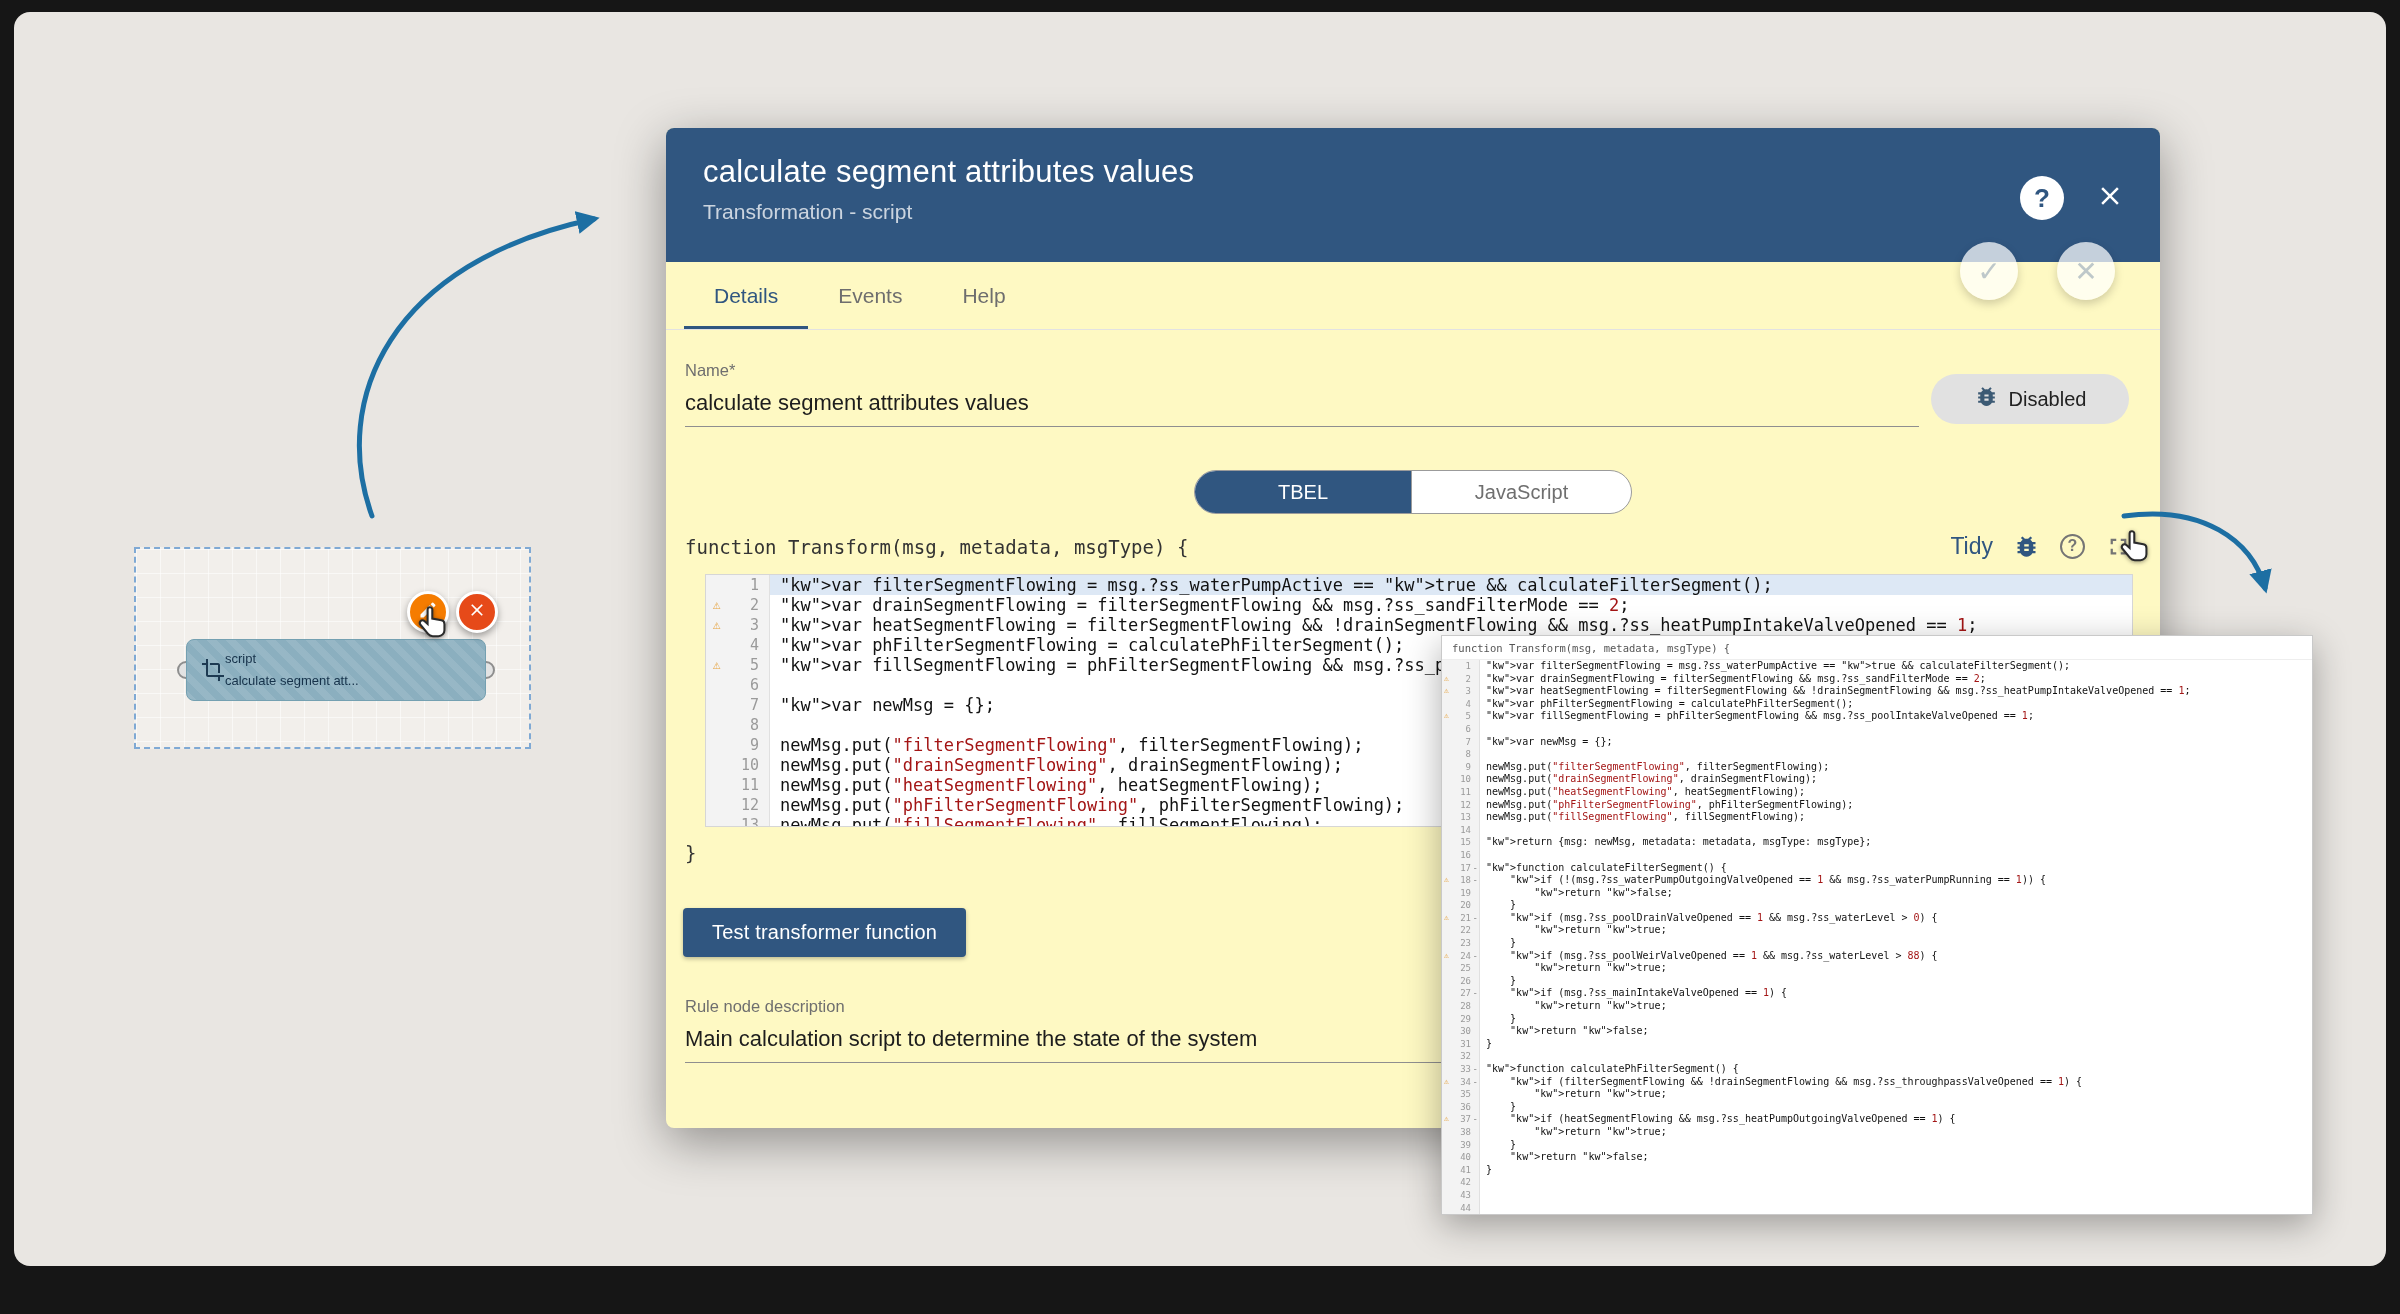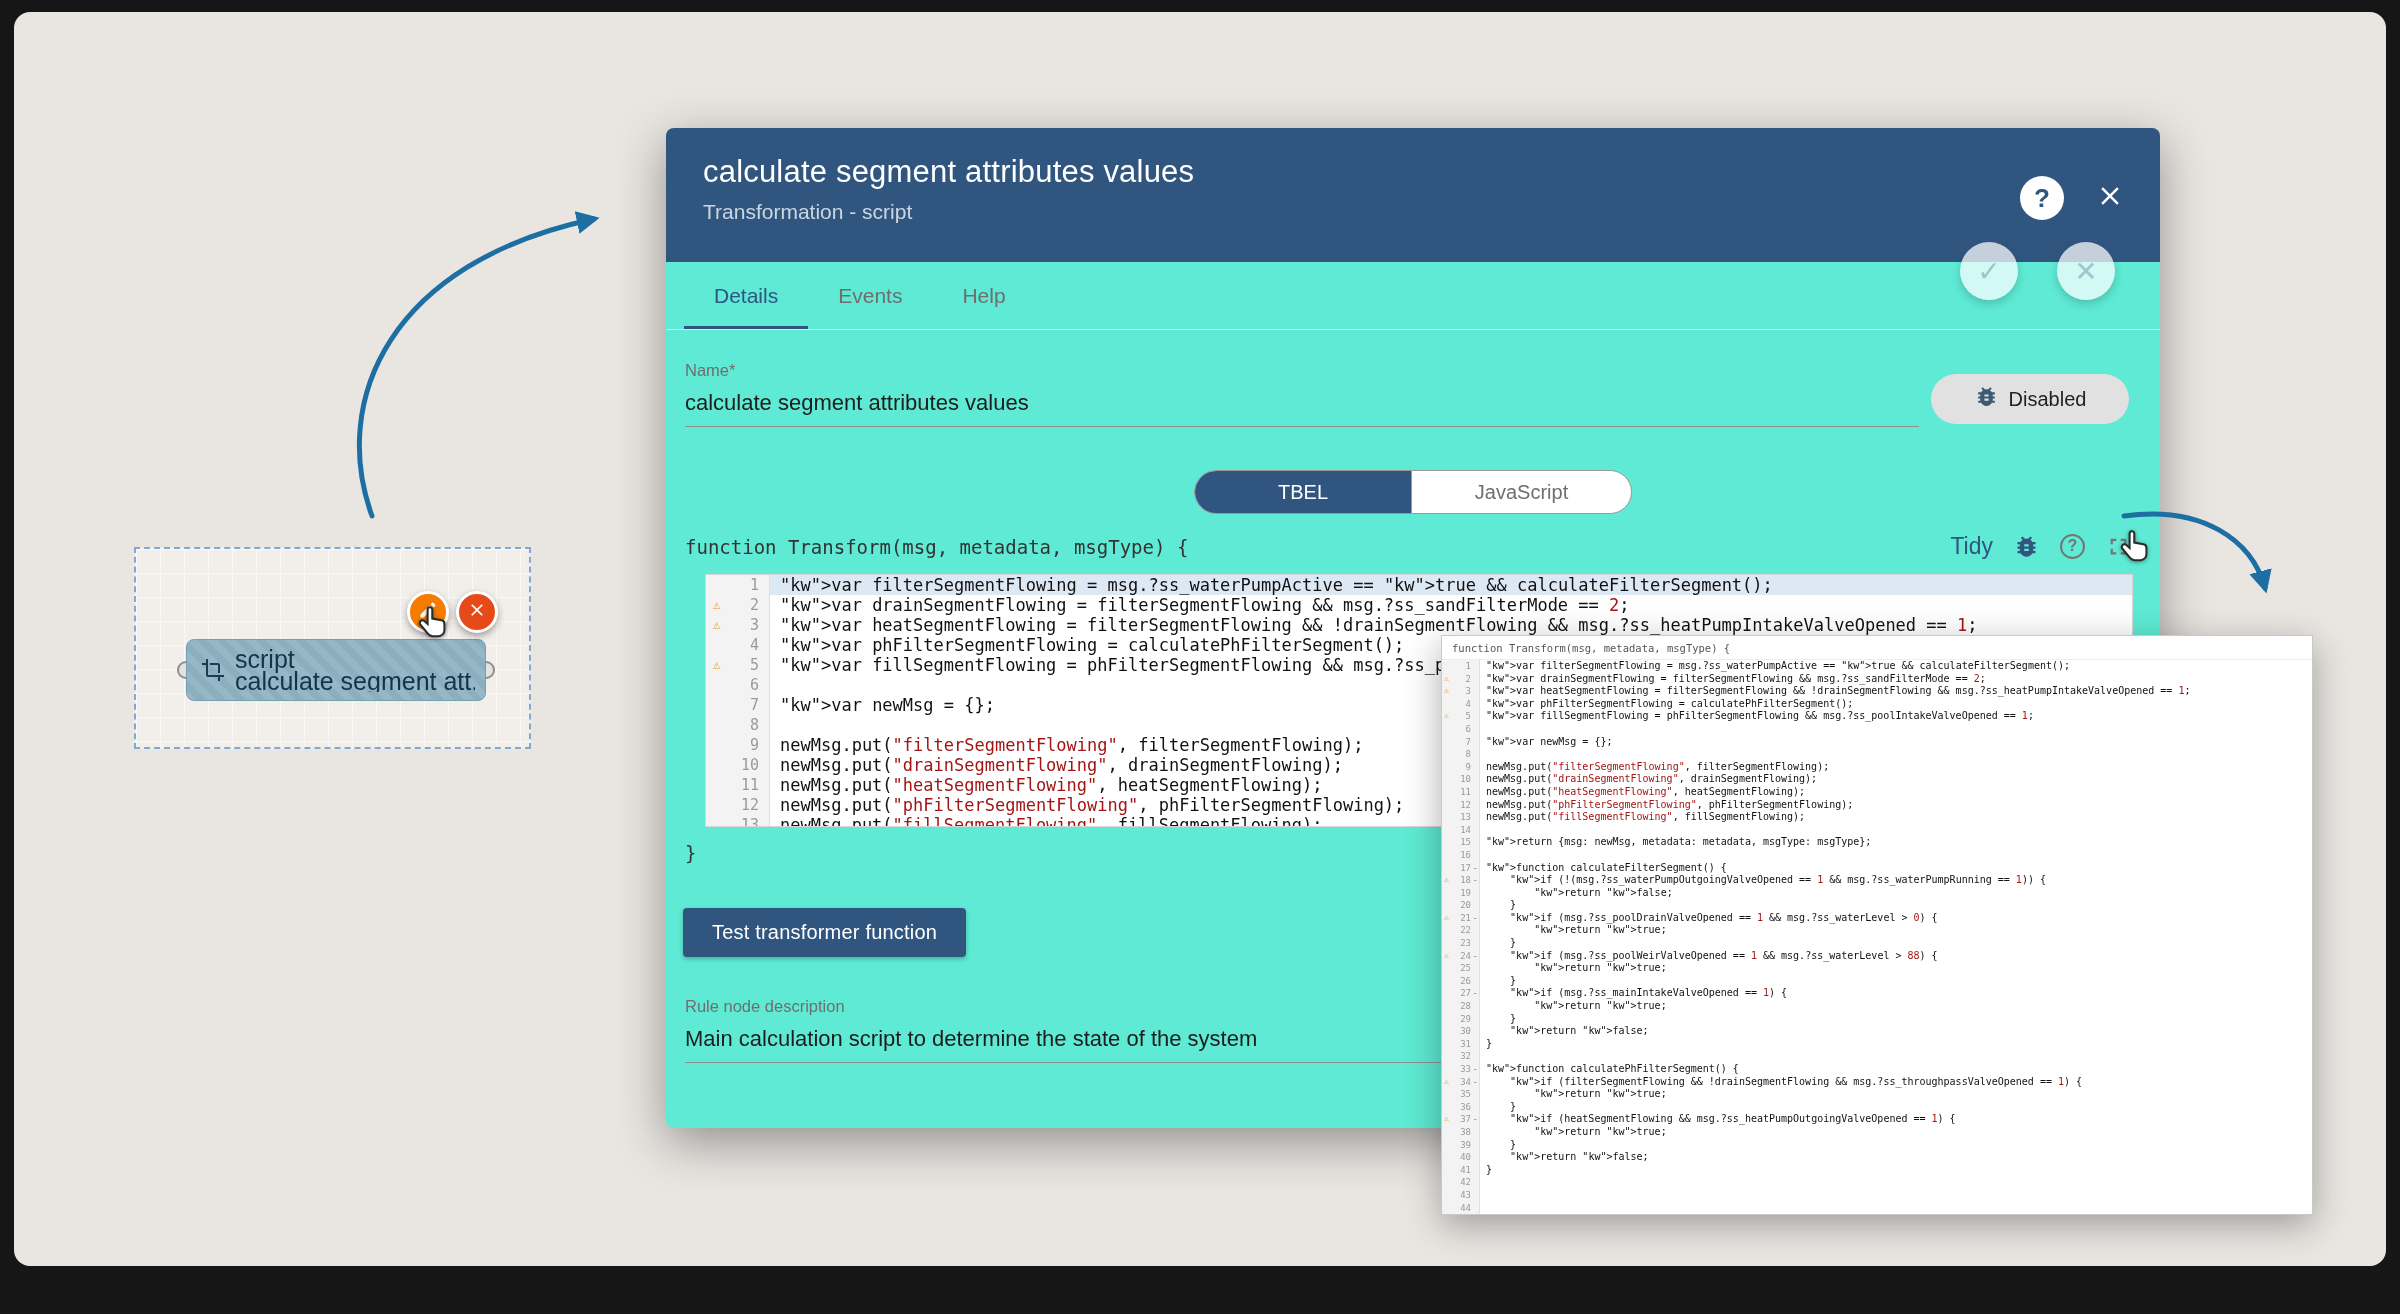--- a/index.html
+++ b/index.html
@@ -9,31 +9,31 @@
 
   
   .node-widget { position:absolute; left:120px; top:535px; width:397px; height:202px;
     background: linear-gradient(rgba(255,255,255,.55) 1px, transparent 1px) 0 0/24px 24px,
                 linear-gradient(90deg, rgba(255,255,255,.55) 1px, transparent 1px) 0 0/24px 24px, #f2efeb;
     border:2px dashed #7fa9d4; }
   .rule-node { position:absolute; left:50px; top:90px; width:300px; height:62px; border-radius:8px;
     background: repeating-linear-gradient(45deg, rgba(255,255,255,.10) 0 7px, rgba(255,255,255,0) 7px 14px), #8bafbf;
     border:1px solid #74a0b1; display:flex; align-items:center; padding:0 10px 0 14px; }
   .rule-node .nicon { width:24px; height:24px; flex:0 0 auto; color:#1d3a52; }
-  .rule-node .ntxt { margin-left:10px; color:#16324a; font-size:25px; line-height:22px; overflow:hidden; white-space:nowrap; }
+  .rule-node .ntxt { color:#16324a; font-size:13px; line-height:22px; overflow:hidden; white-space:nowrap; }
   .port { position:absolute; width:18px; height:18px; border-radius:50%; background:#e3e3e3; border:2px solid #8e8e8e; }
   .port.left { left:41px; top:112px; } .port.right { left:341px; top:112px; }
   .nbtn { position:absolute; width:42px; height:42px; border-radius:50%; border:3px solid #fff; box-shadow:0 3px 7px rgba(0,0,0,.35);
     display:flex; align-items:center; justify-content:center; color:#fff; }
   .nbtn.edit { left:271px; top:42px; background:#f57c00; }
   .nbtn.del  { left:320px; top:42px; background:#e64a19; }
   .nbtn svg { width:20px; height:20px; }
 
   
-  .dialog { position:absolute; left:652px; top:116px; width:1494px; height:1000px; background:#5eead4; border-radius:8px;
+  .dialog { position:absolute; left:652px; top:116px; width:1494px; height:1000px; background:#fef9c3; border-radius:8px;
     box-shadow:0 14px 50px rgba(0,0,0,.38); }
   .dlg-header { position:absolute; left:0; top:0; right:0; height:134px; background:#305680; border-radius:8px 8px 0 0;
     color:#fff; padding:26px 0 0 37px; }
   .dlg-title { font-size:31px; font-weight:400; letter-spacing:.2px; }
   .dlg-subtitle { margin-top:10px; font-size:21px; color:rgba(255,255,255,.75); }
   .hdr-help { position:absolute; left:1354px; top:48px; width:44px; height:44px; border-radius:50%; background:#fff;
     color:#305680; font-size:26px; font-weight:700; display:flex; align-items:center; justify-content:center; cursor:pointer; }
   .hdr-close { position:absolute; left:1424px; top:50px; width:40px; height:40px; color:#fff; display:flex; align-items:center; justify-content:center; }
   .hdr-close svg { width:30px; height:30px; }
 

